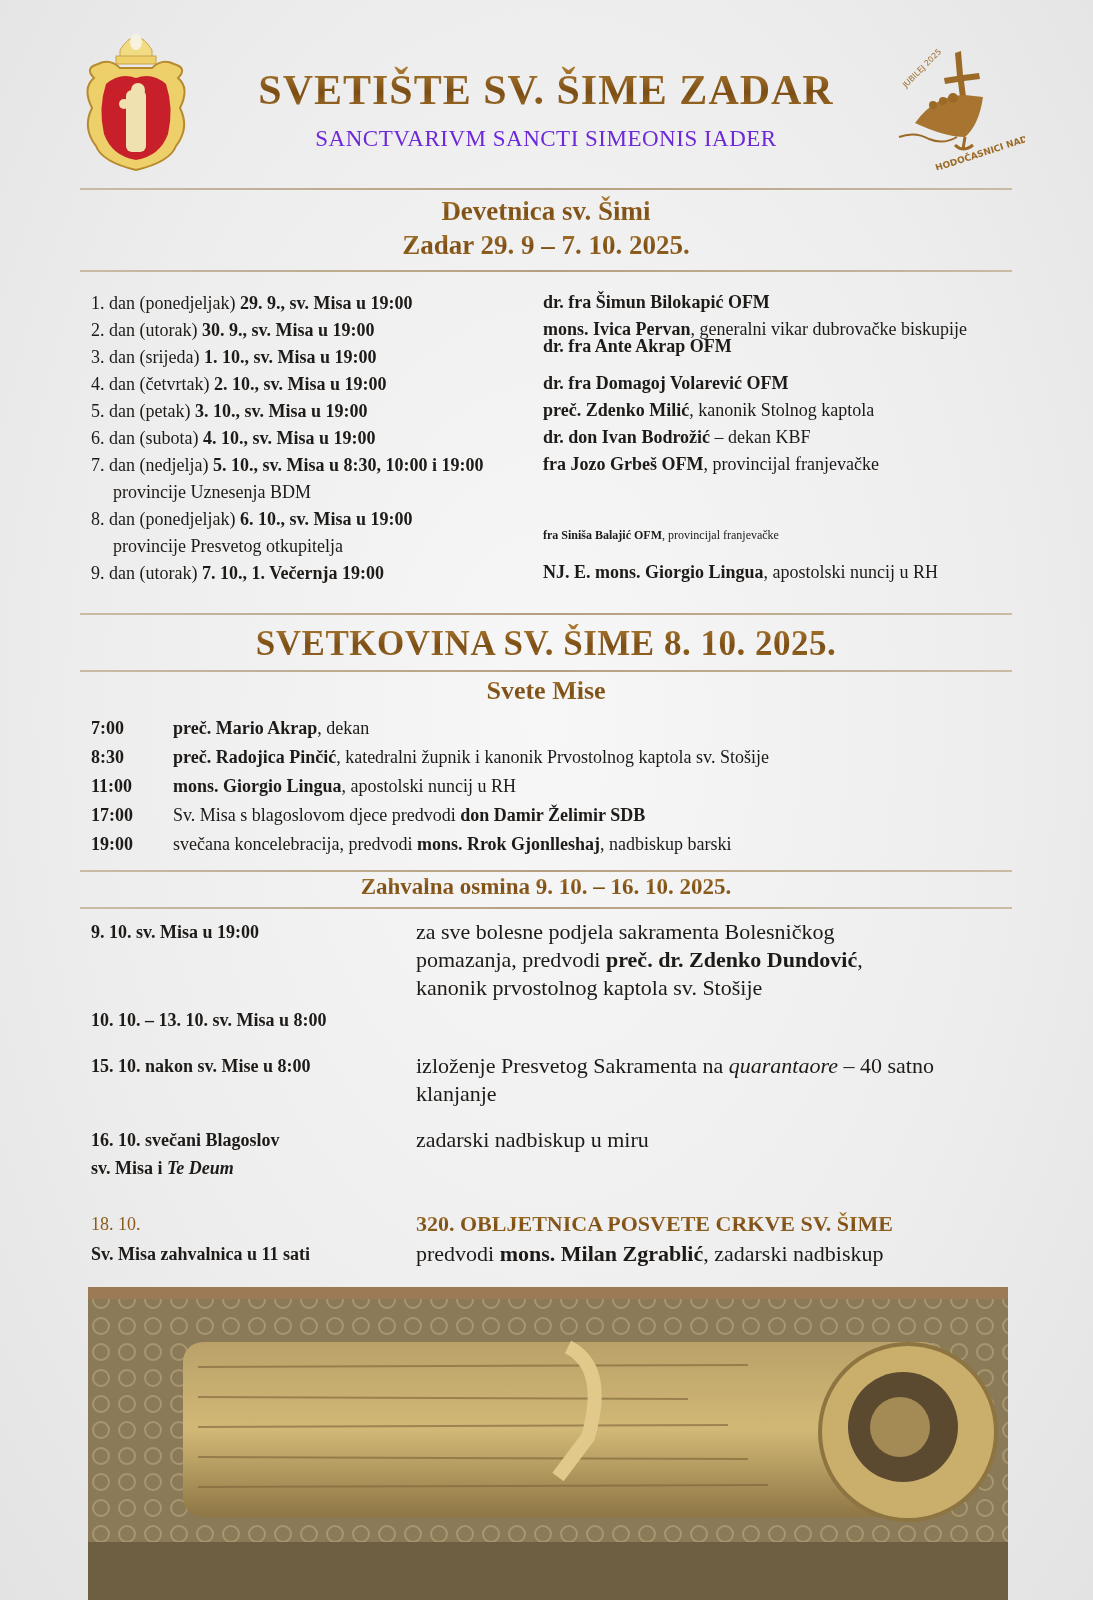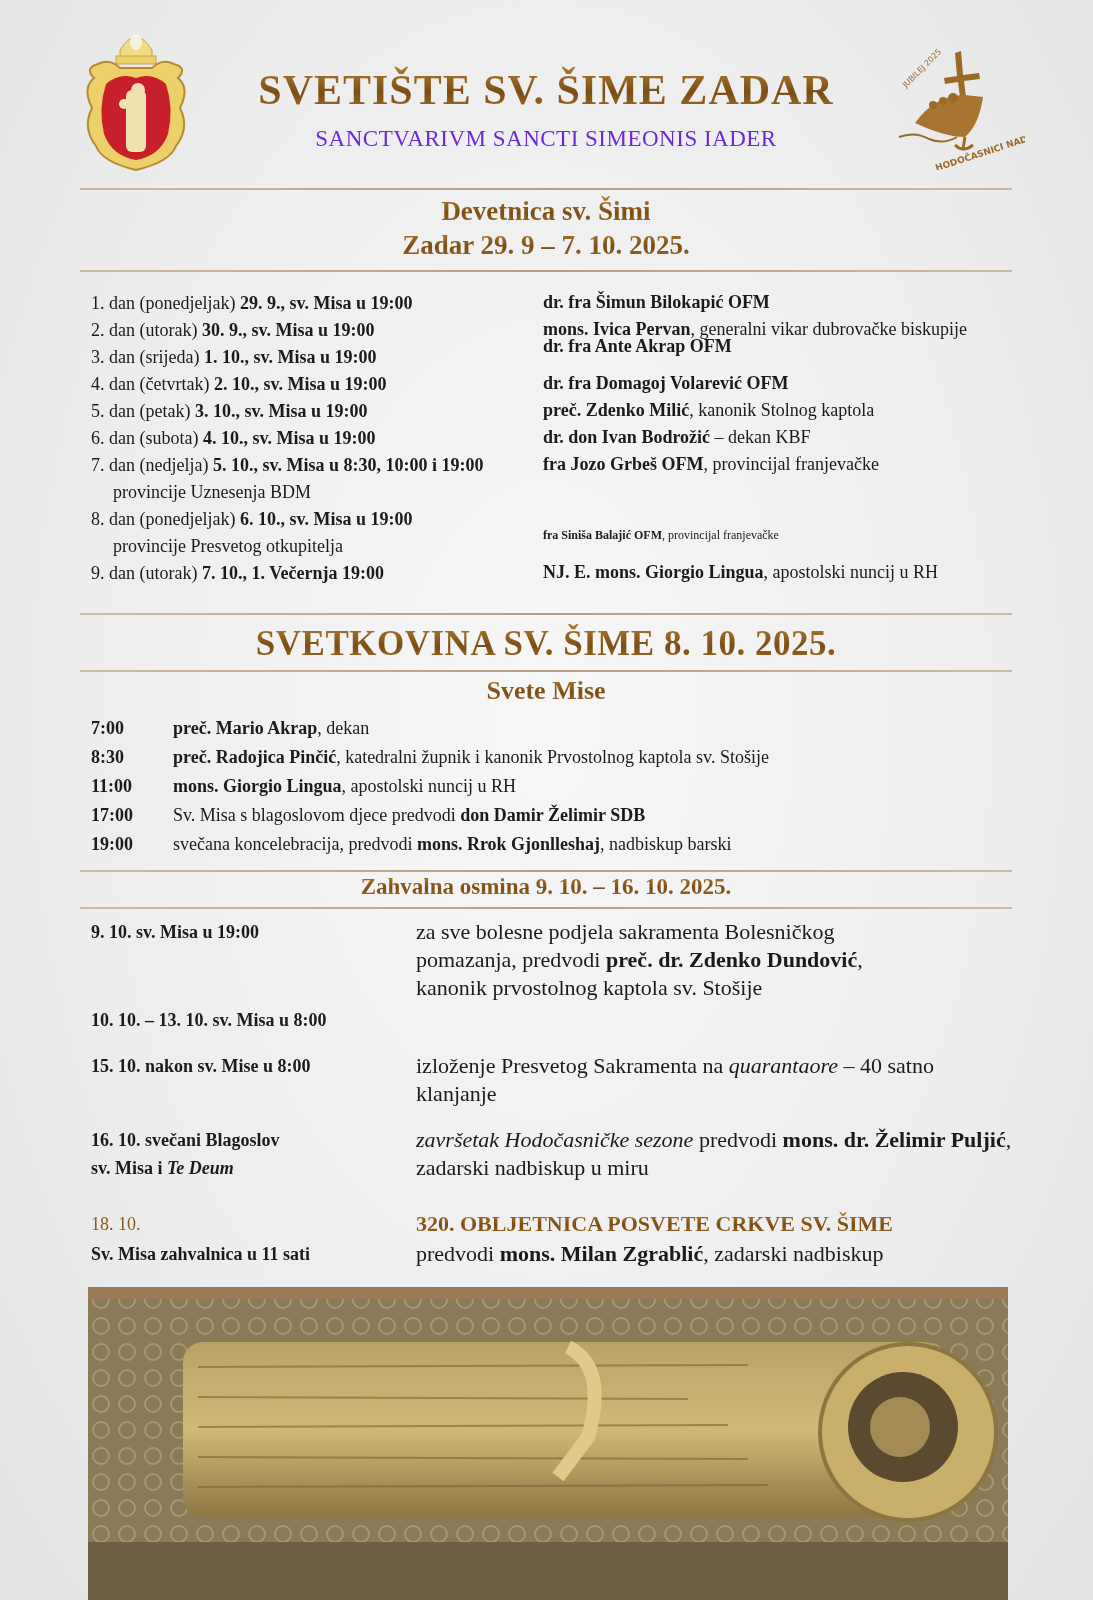--- a/index.html
+++ b/index.html
@@ -144,21 +144,20 @@
   <div class="oct-left" style="top:1006px">10. 10. – 13. 10. sv. Misa u 8:00</div>
 
   <div class="oct-left" style="top:1052px">15. 10. nakon sv. Mise u 8:00</div>
   <div class="oct-right" style="top:1052px;width:520px"><span>izloženje Presvetog Sakramenta na </span><i>quarantaore</i><span> – 40 satno klanjanje</span></div>
 
   <div class="oct-left" style="top:1126px">
       <div>16. 10. svečani Blagoslov</div>
       <div><span>sv. Misa i </span><i>Te Deum</i></div>
     </div>
   <div class="oct-right" style="top:1126px">
-      <div style="white-space:nowrap"><i>završetak Hodočasničke sezone</i><span> predvodi </span><b>mons. dr. Želimir Puljić</b><span>,</span></div>
       <div>zadarski nadbiskup u miru</div>
     </div>
 
   <div class="oct-left gold" style="top:1210px;font-weight:normal;color:#8a5a1c">18. 10.</div>
   <div class="oct-right gold-grad" style="top:1210px;font-weight:bold">320. OBLJETNICA POSVETE CRKVE SV. ŠIME</div>
   <div class="oct-left" style="top:1240px">Sv. Misa zahvalnica u 11 sati</div>
   <div class="oct-right" style="top:1240px"><span>predvodi </span><b>mons. Milan Zgrablić</b><span>, zadarski nadbiskup</span></div>
 </div>
 
 <div id="photo" class="abs">

